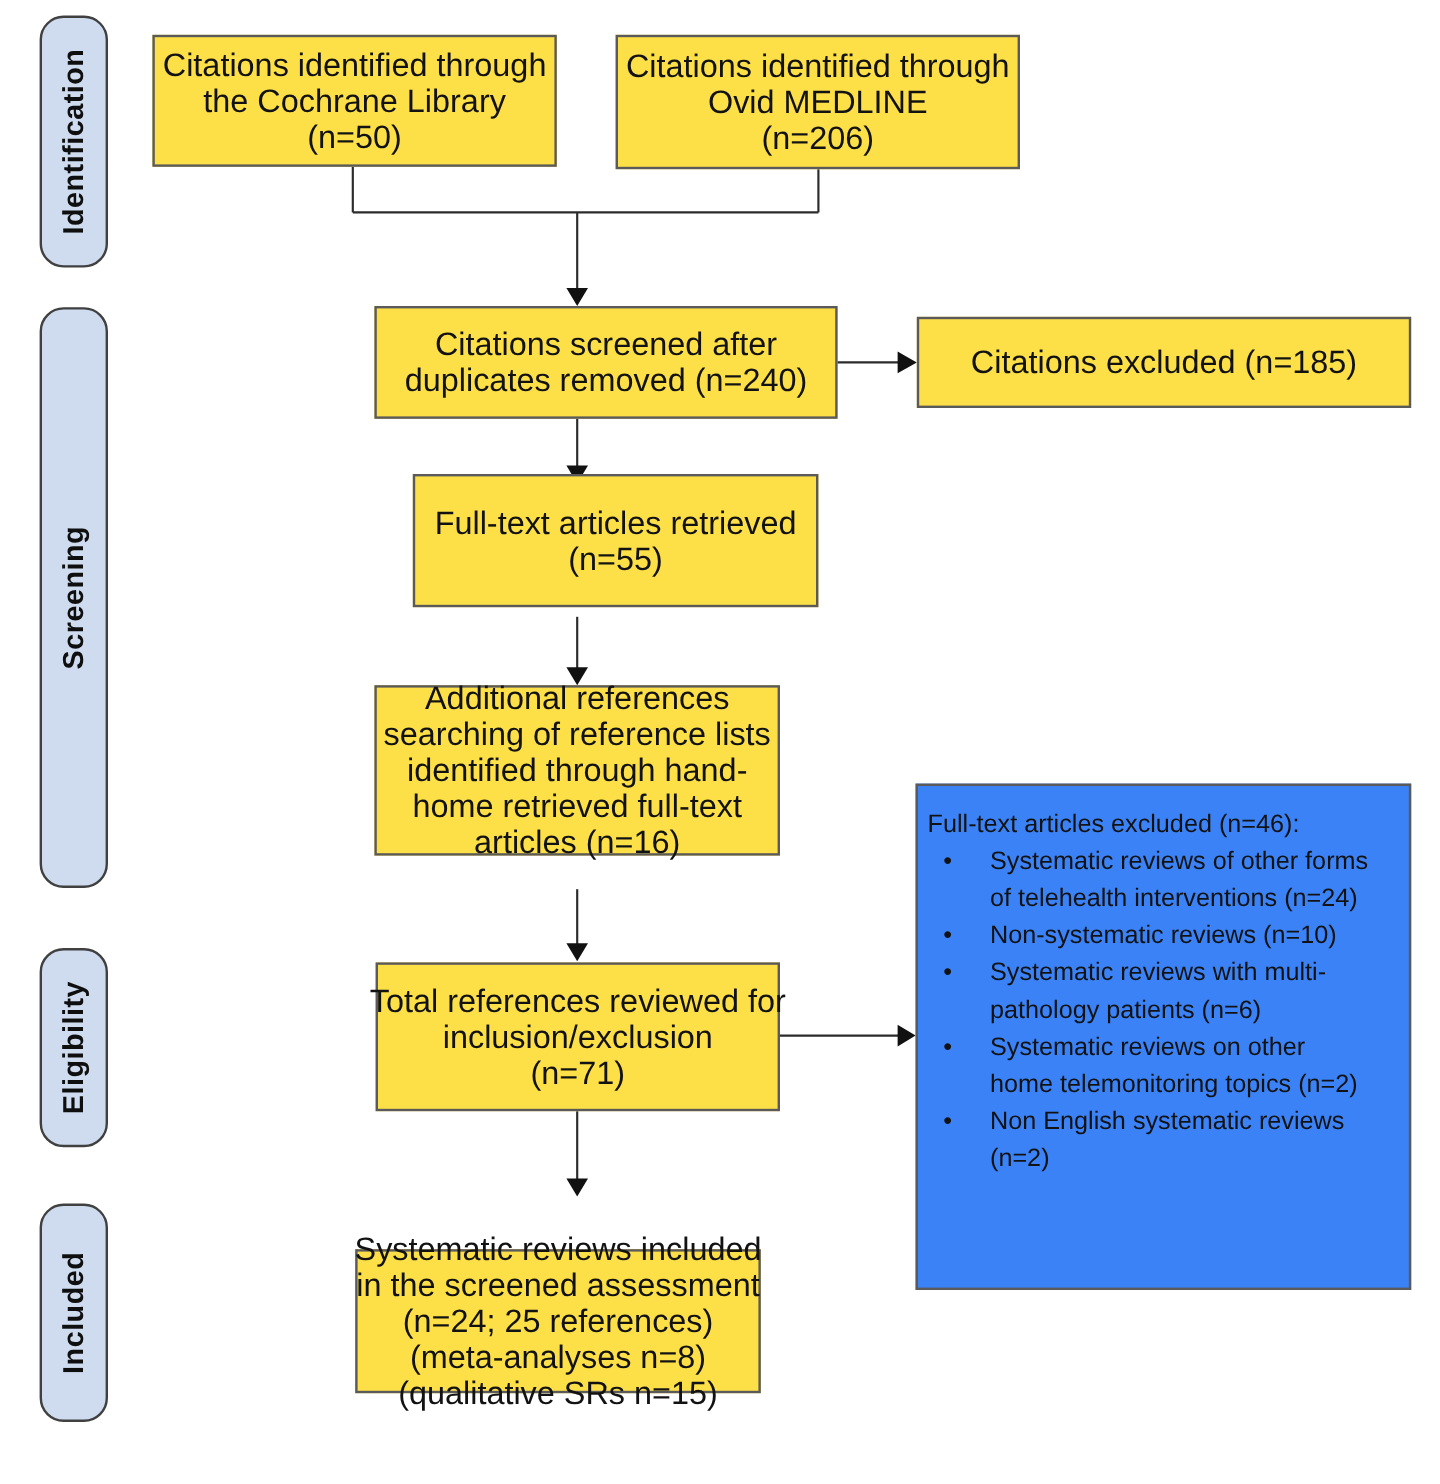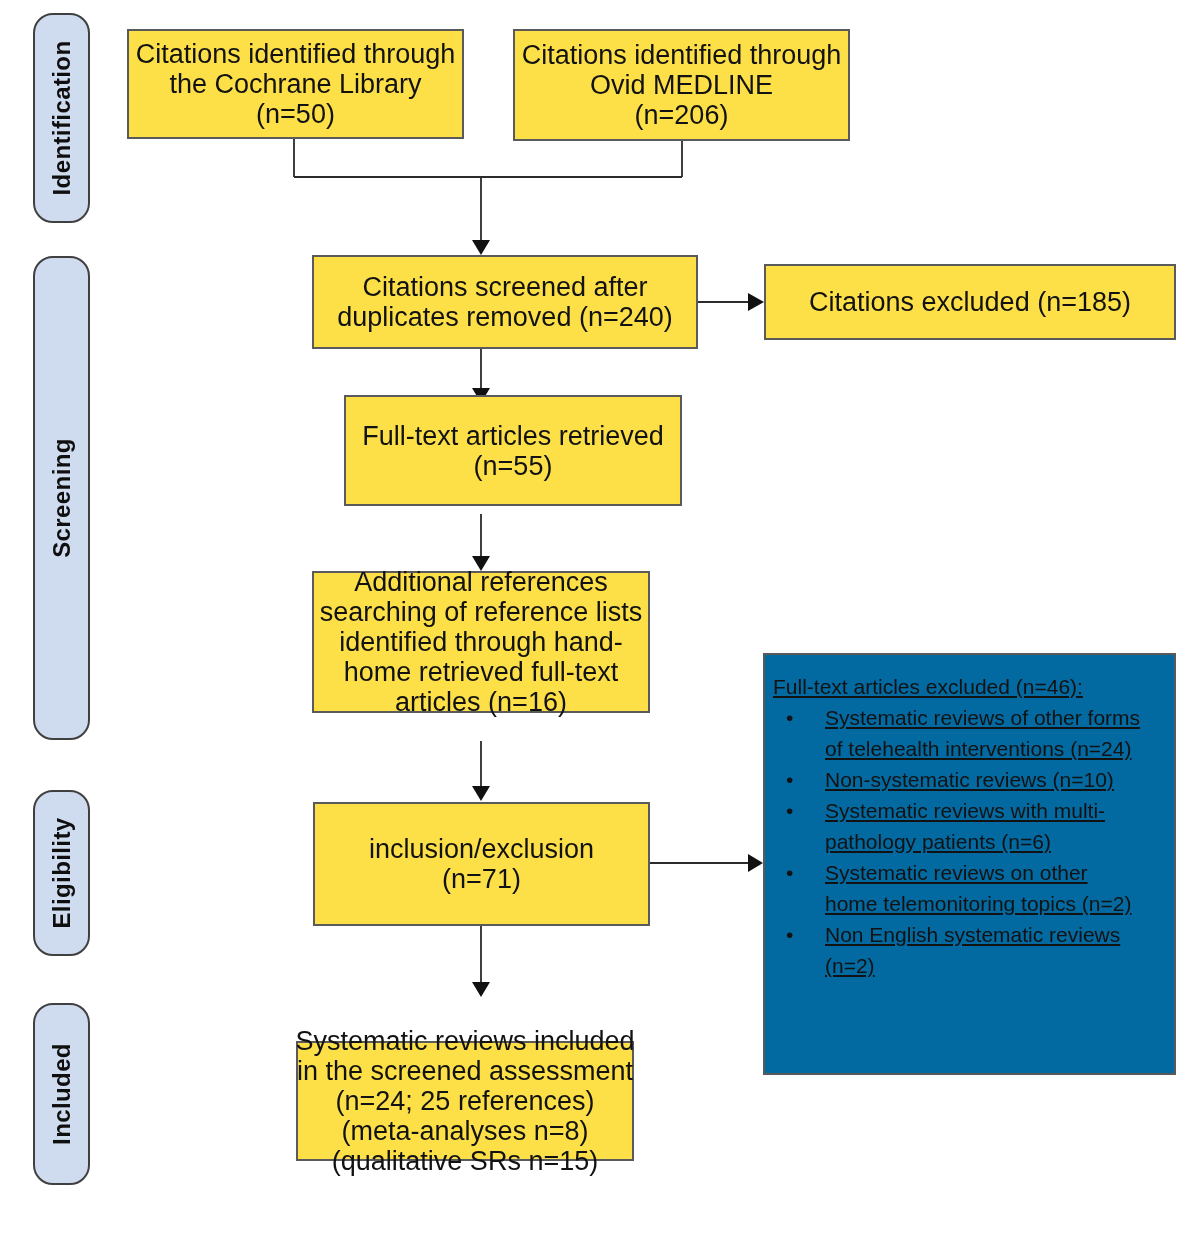--- a/index.html
+++ b/index.html
@@ -54,27 +54,26 @@
     transform: translate(-50%, -50%) rotate(-90deg);
     white-space: nowrap;
     font-weight: bold;
     font-size: 24px;
     letter-spacing: 0.4px;
     color: #0f0f0f;
   }
   .exclbox {
     position: absolute;
     box-sizing: border-box;
-    background: #0369a1;
+    background: #3b82f6;
     border: 2px solid #5a5a5a;
     font-size: 21px;
     line-height: 31px;
     text-align: left;
     padding: 16px 10px 10px 8px;
-    text-decoration: underline;
   }
   .excl-title {
     margin: 0;
   }
   ul.excl-list {
     list-style: none;
     margin: 0;
     padding: 0;
   }
   ul.excl-list li {
@@ -159,20 +158,21 @@
 
   <div class="flowbox" style="left:312px; top:571px; width:338px; height:142px;">
     <div class="line">Additional references</div>
     <div class="line">searching of reference lists</div>
     <div class="line">identified through hand-</div>
     <div class="line">home retrieved full-text</div>
     <div class="line">articles (n=16)</div>
   </div>
 
   <div class="flowbox" style="left:313px; top:802px; width:337px; height:124px;">
+    <div class="line">Total references reviewed for</div>
     <div class="line">inclusion/exclusion</div>
     <div class="line">(n=71)</div>
   </div>
 
   <div class="exclbox" style="left:763px; top:653px; width:413px; height:422px;">
     <p class="excl-title">Full-text articles excluded (n=46):</p>
     <ul class="excl-list">
       <li>
         <span class="bullet">•</span>
         <span>Systematic reviews of other forms of telehealth interventions (n=24)</span>

